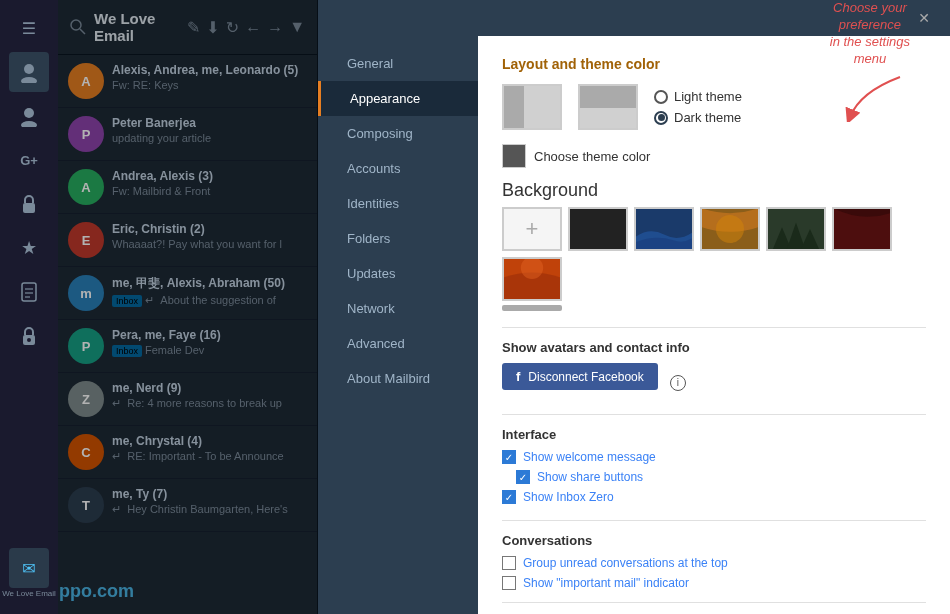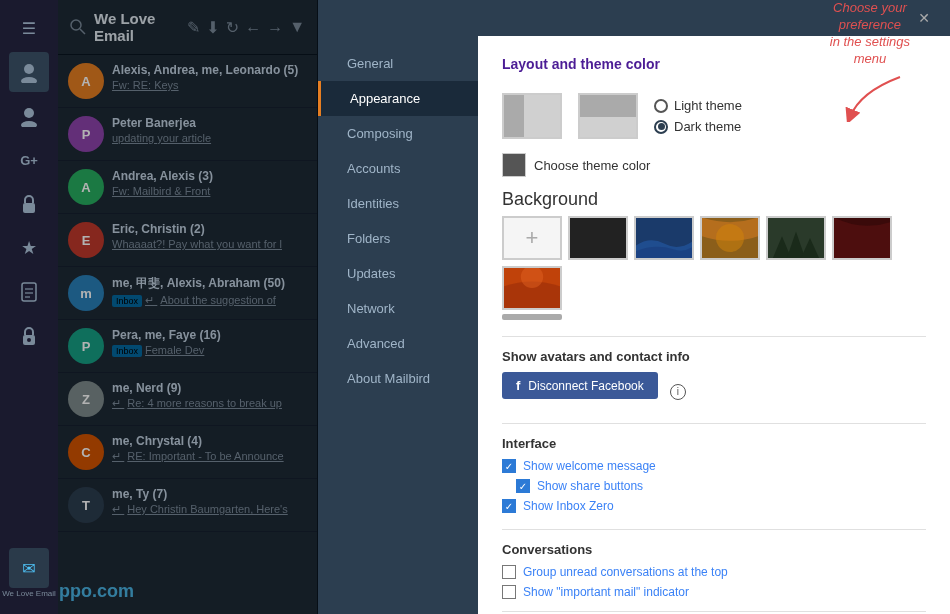--- a/index.html
+++ b/index.html
@@ -111,21 +111,20 @@
       overflow: hidden;
       text-overflow: ellipsis;
     }
     .email-subject {
       font-size: 11px;
       color: #7a8a9a;
       white-space: nowrap;
       overflow: hidden;
       text-overflow: ellipsis;
       margin-top: 2px;
-      text-decoration: underline;
     }
     .email-badge {
       display: inline-block;
       background: #4fc3f7;
       color: #000;
       font-size: 9px;
       padding: 1px 4px;
       border-radius: 2px;
       margin-right: 3px;
     }
@@ -194,22 +193,22 @@
     }
     .settings-content {
       flex: 1;
       padding: 20px 24px;
       overflow-y: auto;
       background: #fff;
     }
     .section-title {
       font-size: 14px;
       font-weight: 600;
-      color: #4c1d95;
-      margin-bottom: 21px;
+      color: #a16207;
+      margin-bottom: 12px;
     }
     .theme-row {
       display: flex;
       align-items: center;
       gap: 16px;
       margin-bottom: 14px;
     }
     .layout-option {
       width: 60px;
       height: 46px;

